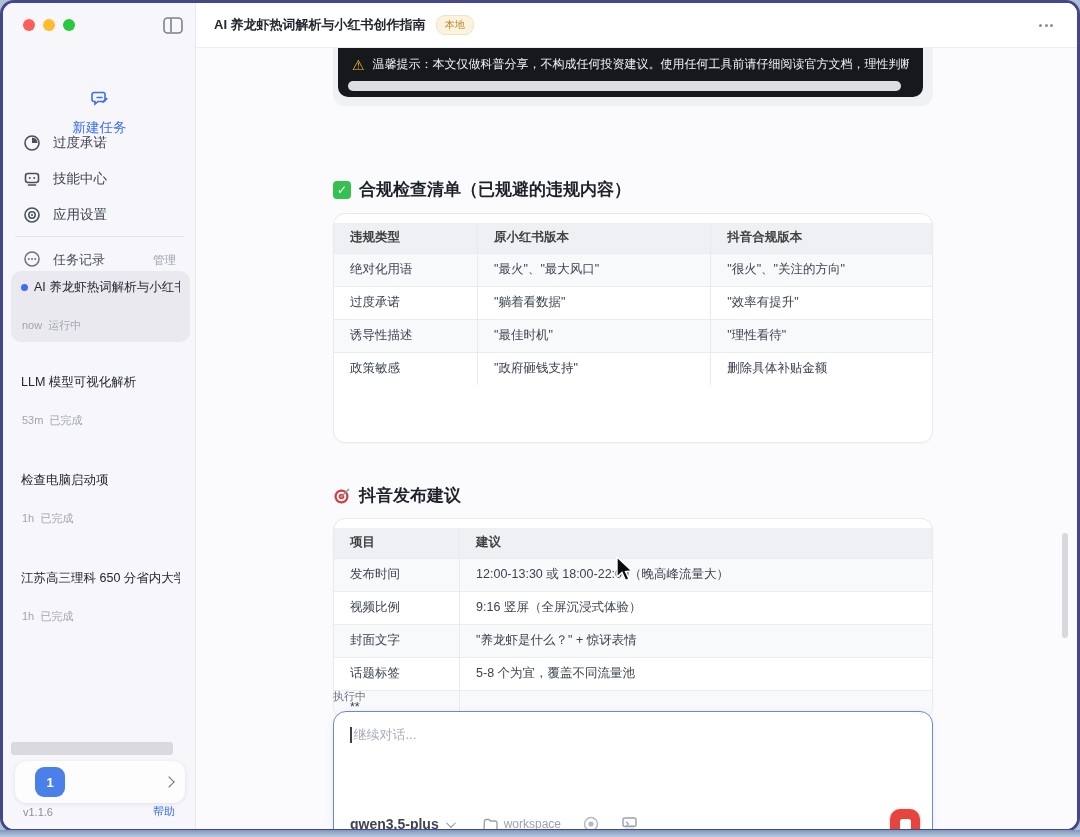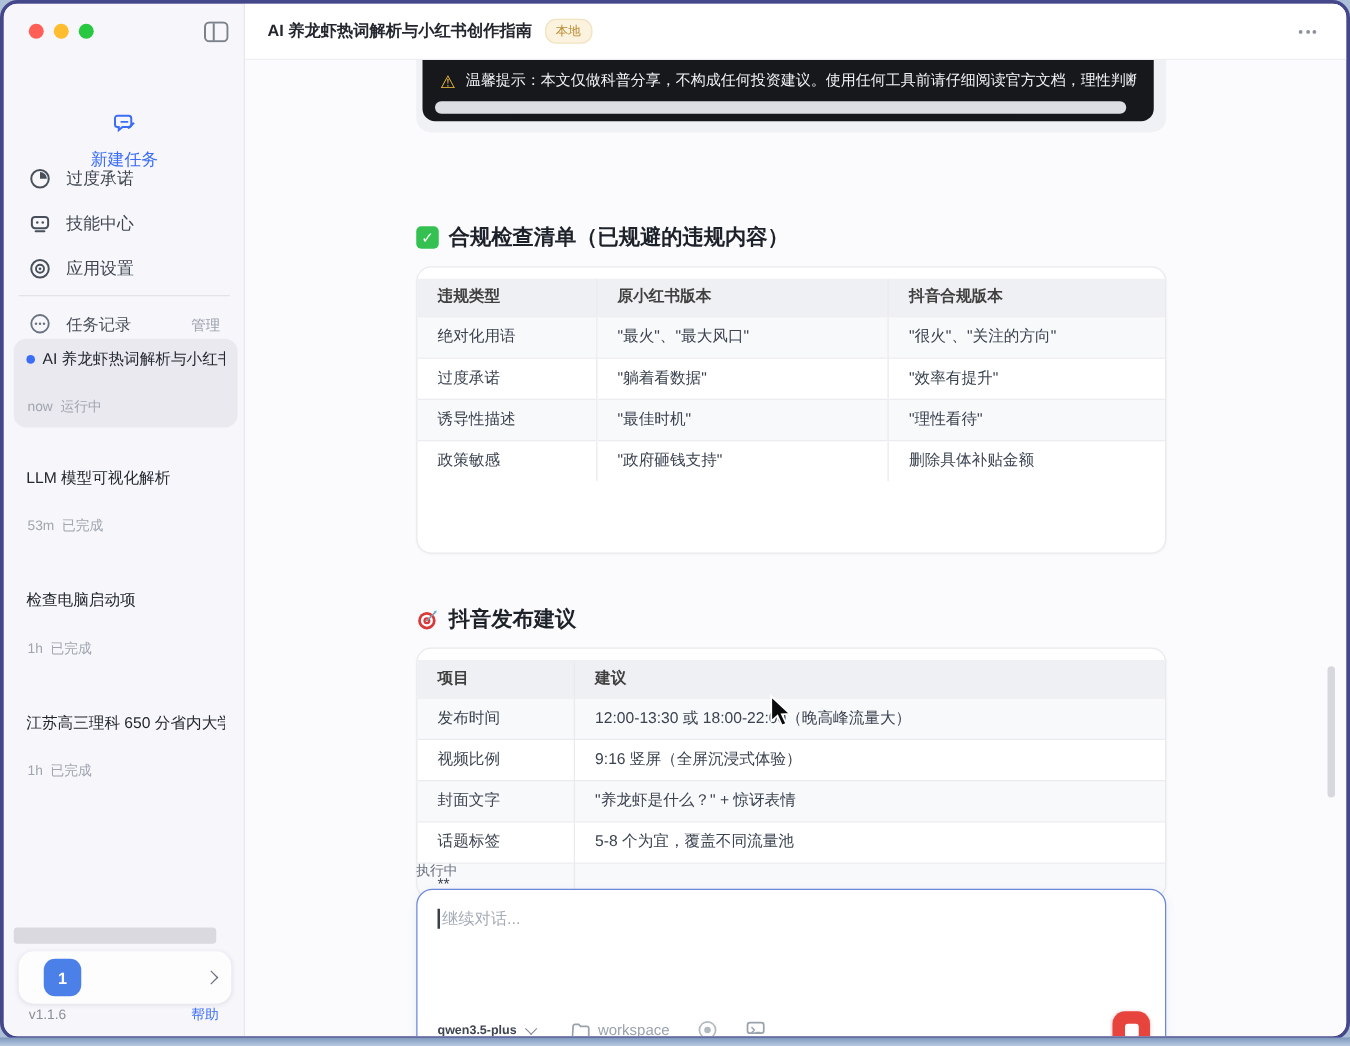--- a/index.html
+++ b/index.html
@@ -85,21 +85,21 @@
   .t2 col:nth-child(1){width:21%;} .t2 col:nth-child(2){width:79%;}
 
   .status-label { top:641px; font-size:11px; color:#6b7280; }
 
   .composer { top:663px; height:140px; background:#fff; border:1.5px solid #6b87d8; border-radius:13px; box-shadow:0 2px 8px rgba(60,90,180,.08); padding:14px 14px 12px 16px; }
   .composer-input { display:flex; align-items:center; gap:2px; }
   .caret { width:1.5px; height:16px; background:#3a3f4a; }
   .placeholder { font-size:13px; color:#a7adb8; }
   .composer-toolbar { position:absolute; left:16px; right:12px; bottom:11px; display:flex; align-items:center; }
   .model-select { display:flex; align-items:center; gap:7px; cursor:pointer; }
-  .model-name { font-size:10px; color:#3f4550; font-weight:600; }
+  .model-name { font-size:14px; color:#3f4550; font-weight:600; }
   .chev-down { width:7px; height:7px; border-right:1.5px solid #8a8f99; border-bottom:1.5px solid #8a8f99; transform:rotate(45deg) translateY(-2px); }
   .ws-group { display:flex; align-items:center; gap:6px; margin-left:30px; color:#9aa2ac; font-size:12px; cursor:pointer; }
   .tool-ico { margin-left:22px; cursor:pointer; display:flex; }
   .stop-btn { margin-left:auto; width:30px; height:30px; border-radius:10px; background:#e8443e; border:none; display:flex; align-items:center; justify-content:center; cursor:pointer; box-shadow:0 1px 3px rgba(200,40,40,.35); }
   .stop-btn i { width:11px; height:11px; background:#fff; border-radius:2.5px; display:block; }
 
   .scroll-thumb { position:absolute; right:9px; top:530px; width:6px; height:105px; background:#d7d8dd; border-radius:3px; }
   .cursor { position:absolute; left:417px; top:552px; pointer-events:none; }
 </style>
 </head>

